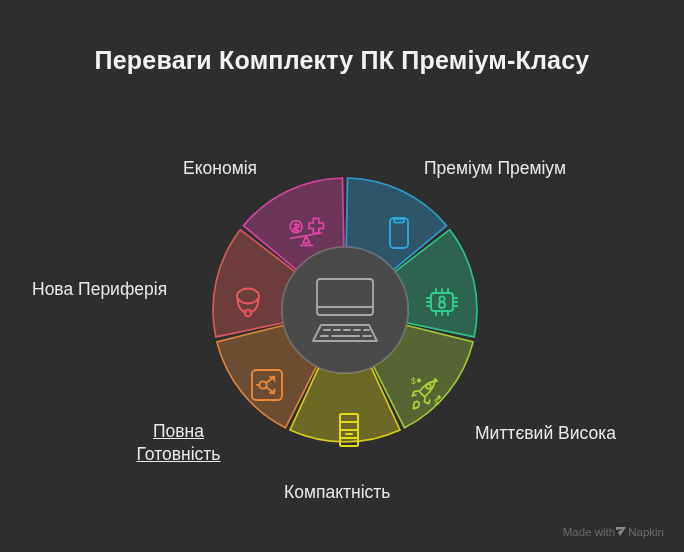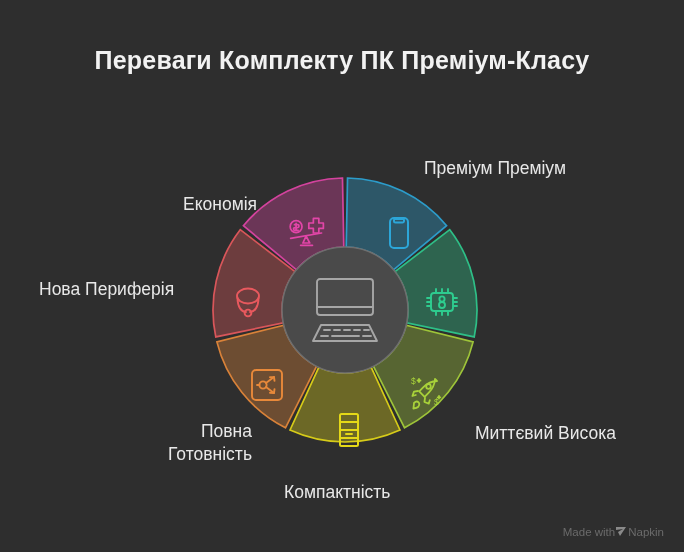--- a/index.html
+++ b/index.html
@@ -46,23 +46,23 @@
     position:absolute;
     color:#e8e8e8;
     font-size:17.5px;
     line-height:1.32;
     white-space:pre-line;
   }
   .lbl-quality   { left:424px; top:157px; text-align:left; }
   .lbl-perf      { left:504px; top:265px; text-align:left; }
   .lbl-response  { left:475px; top:422px; text-align:left; }
   .lbl-compact   { left:284px; top:481px; text-align:center; }
-  .lbl-ready     { left:127px; top:420px; width:125px; text-align:right; }
-  .lbl-periph    { left:39px; top:278px; text-align:left; }
-  .lbl-economy   { left:183px; top:157px; text-align:left;margin-top:36px; }
+  .lbl-ready     { left:116px; top:420px; width:125px; text-align:center;text-decoration:underline; }
+  .lbl-periph    { left:32px; top:278px; text-align:left; }
+  .lbl-economy   { left:183px; top:157px; text-align:left; }
 
   .watermark {
     position:absolute;
     right:20px; bottom:14px;
     display:flex; align-items:center; 
     color:#6b6b6b;
     font-size:11.5px;
   }
   .wm-logo { display:block; }
 </style>

